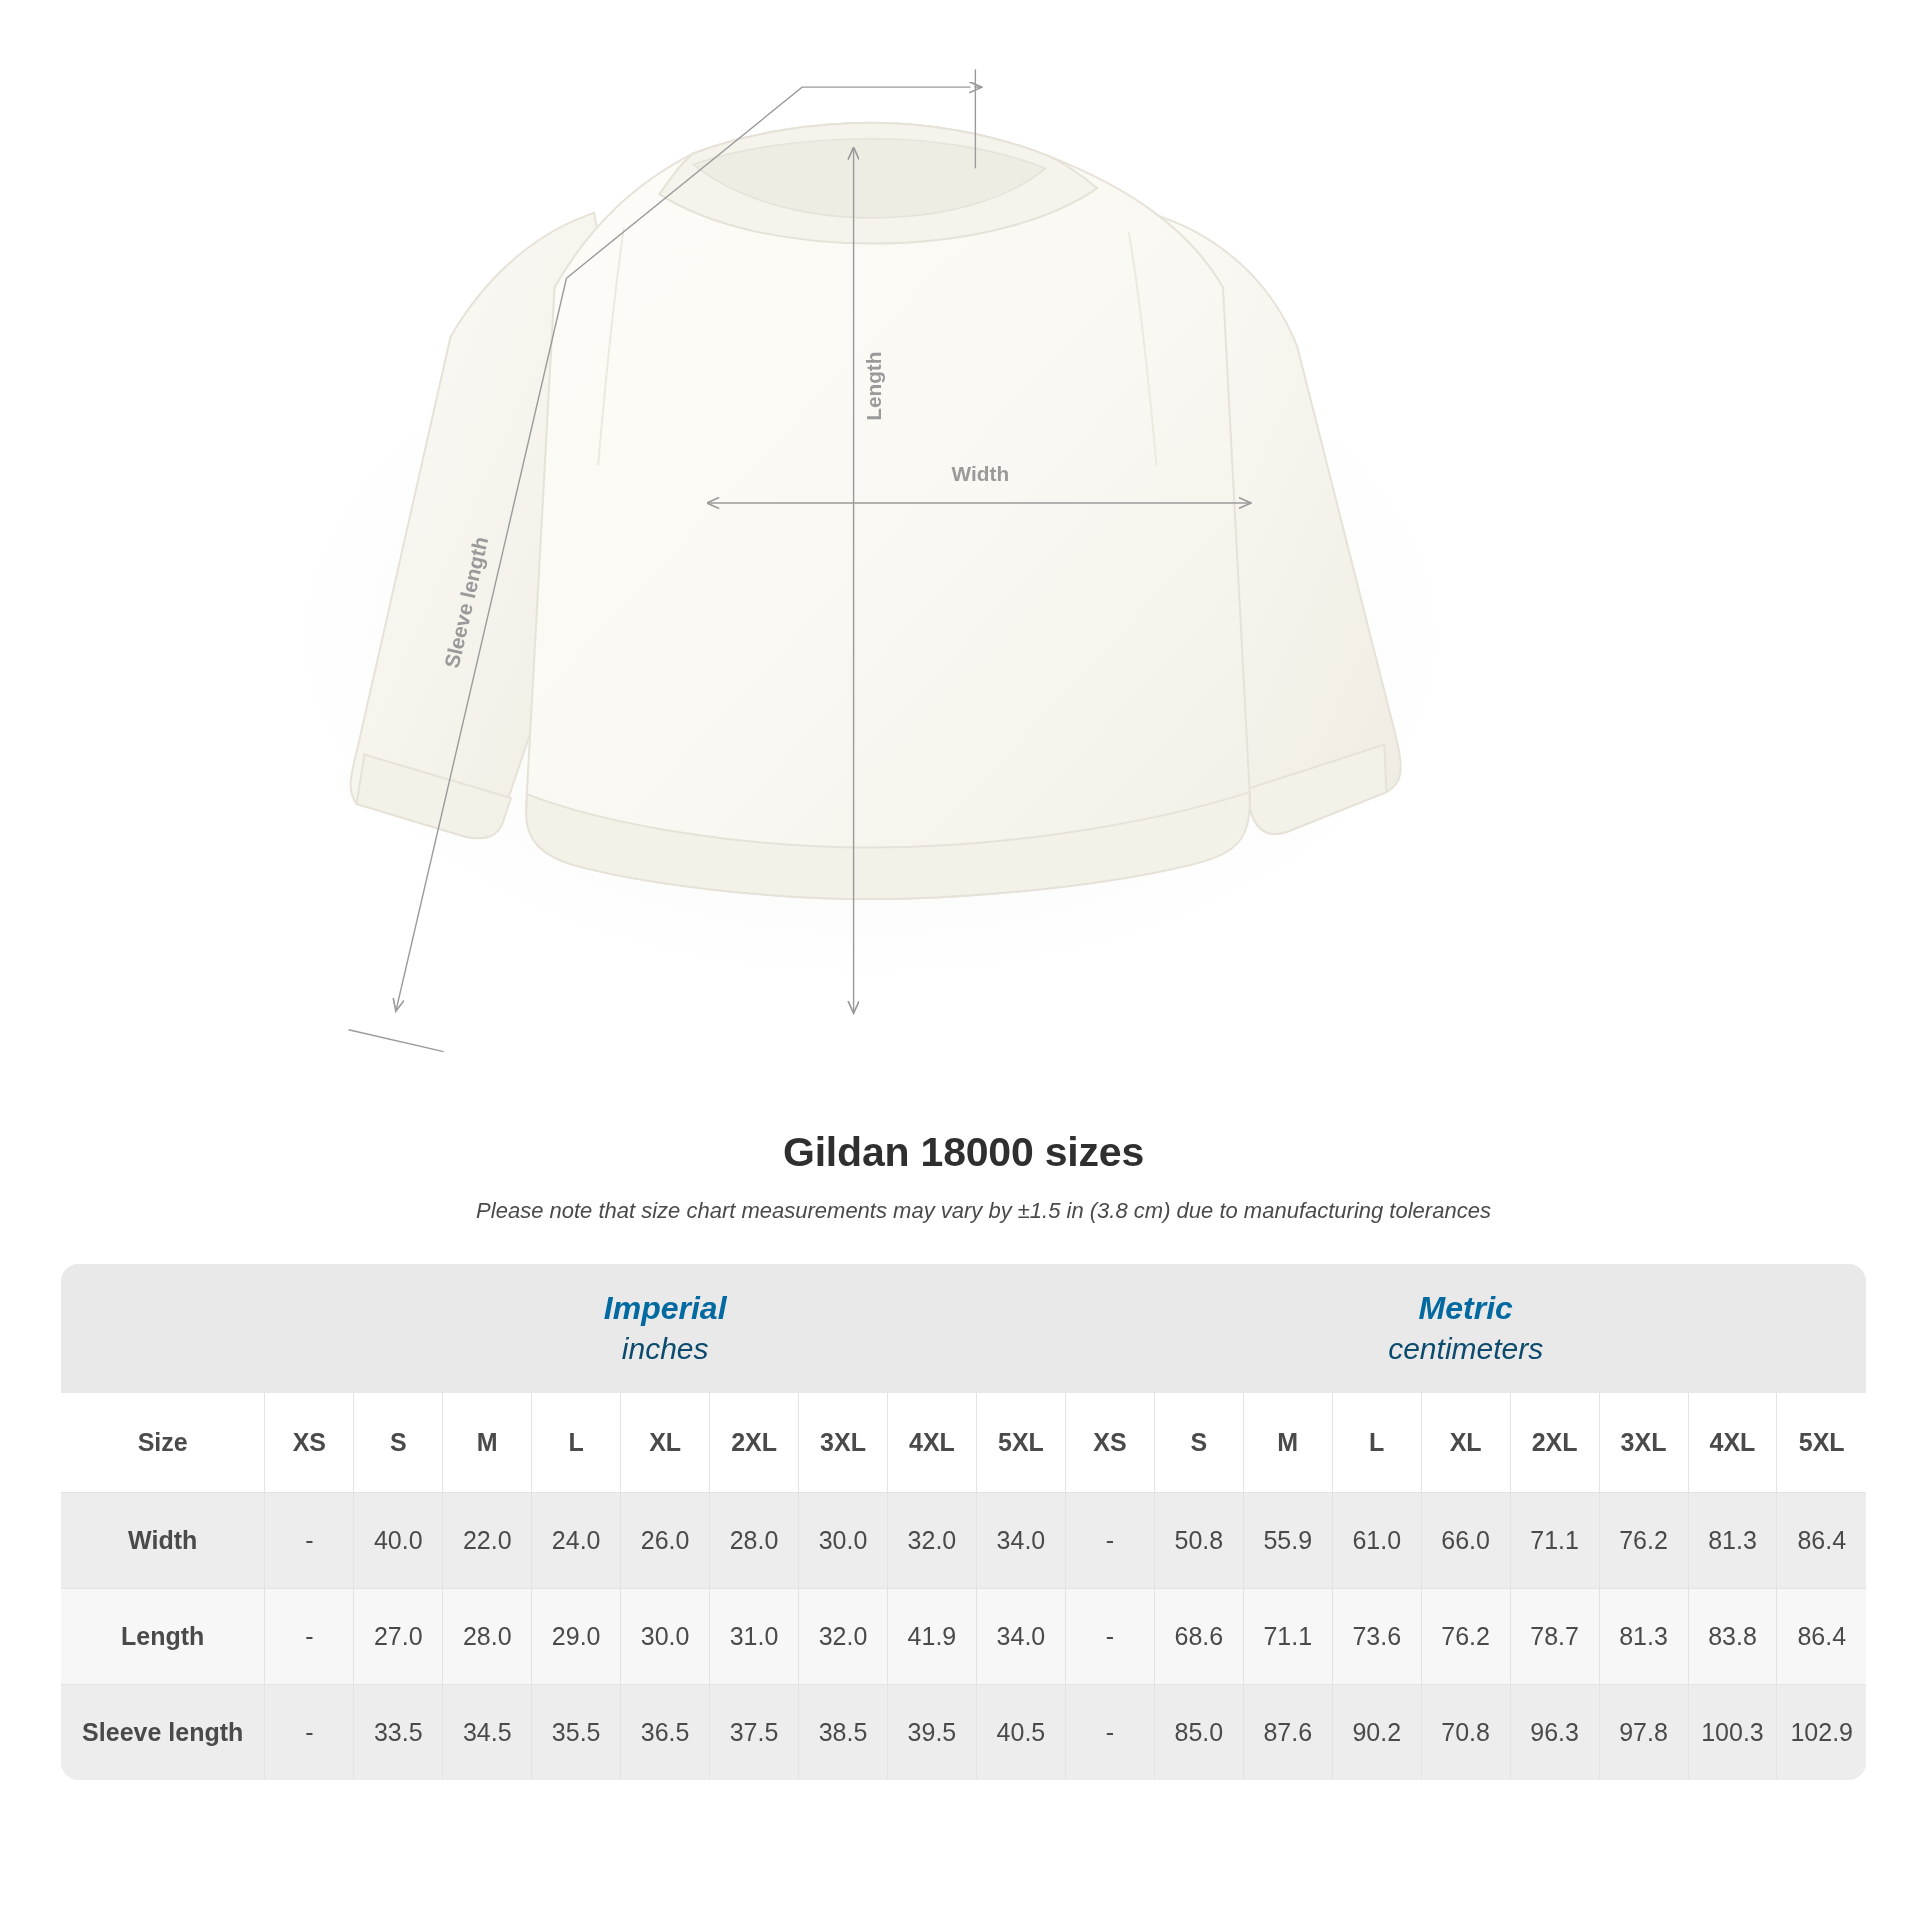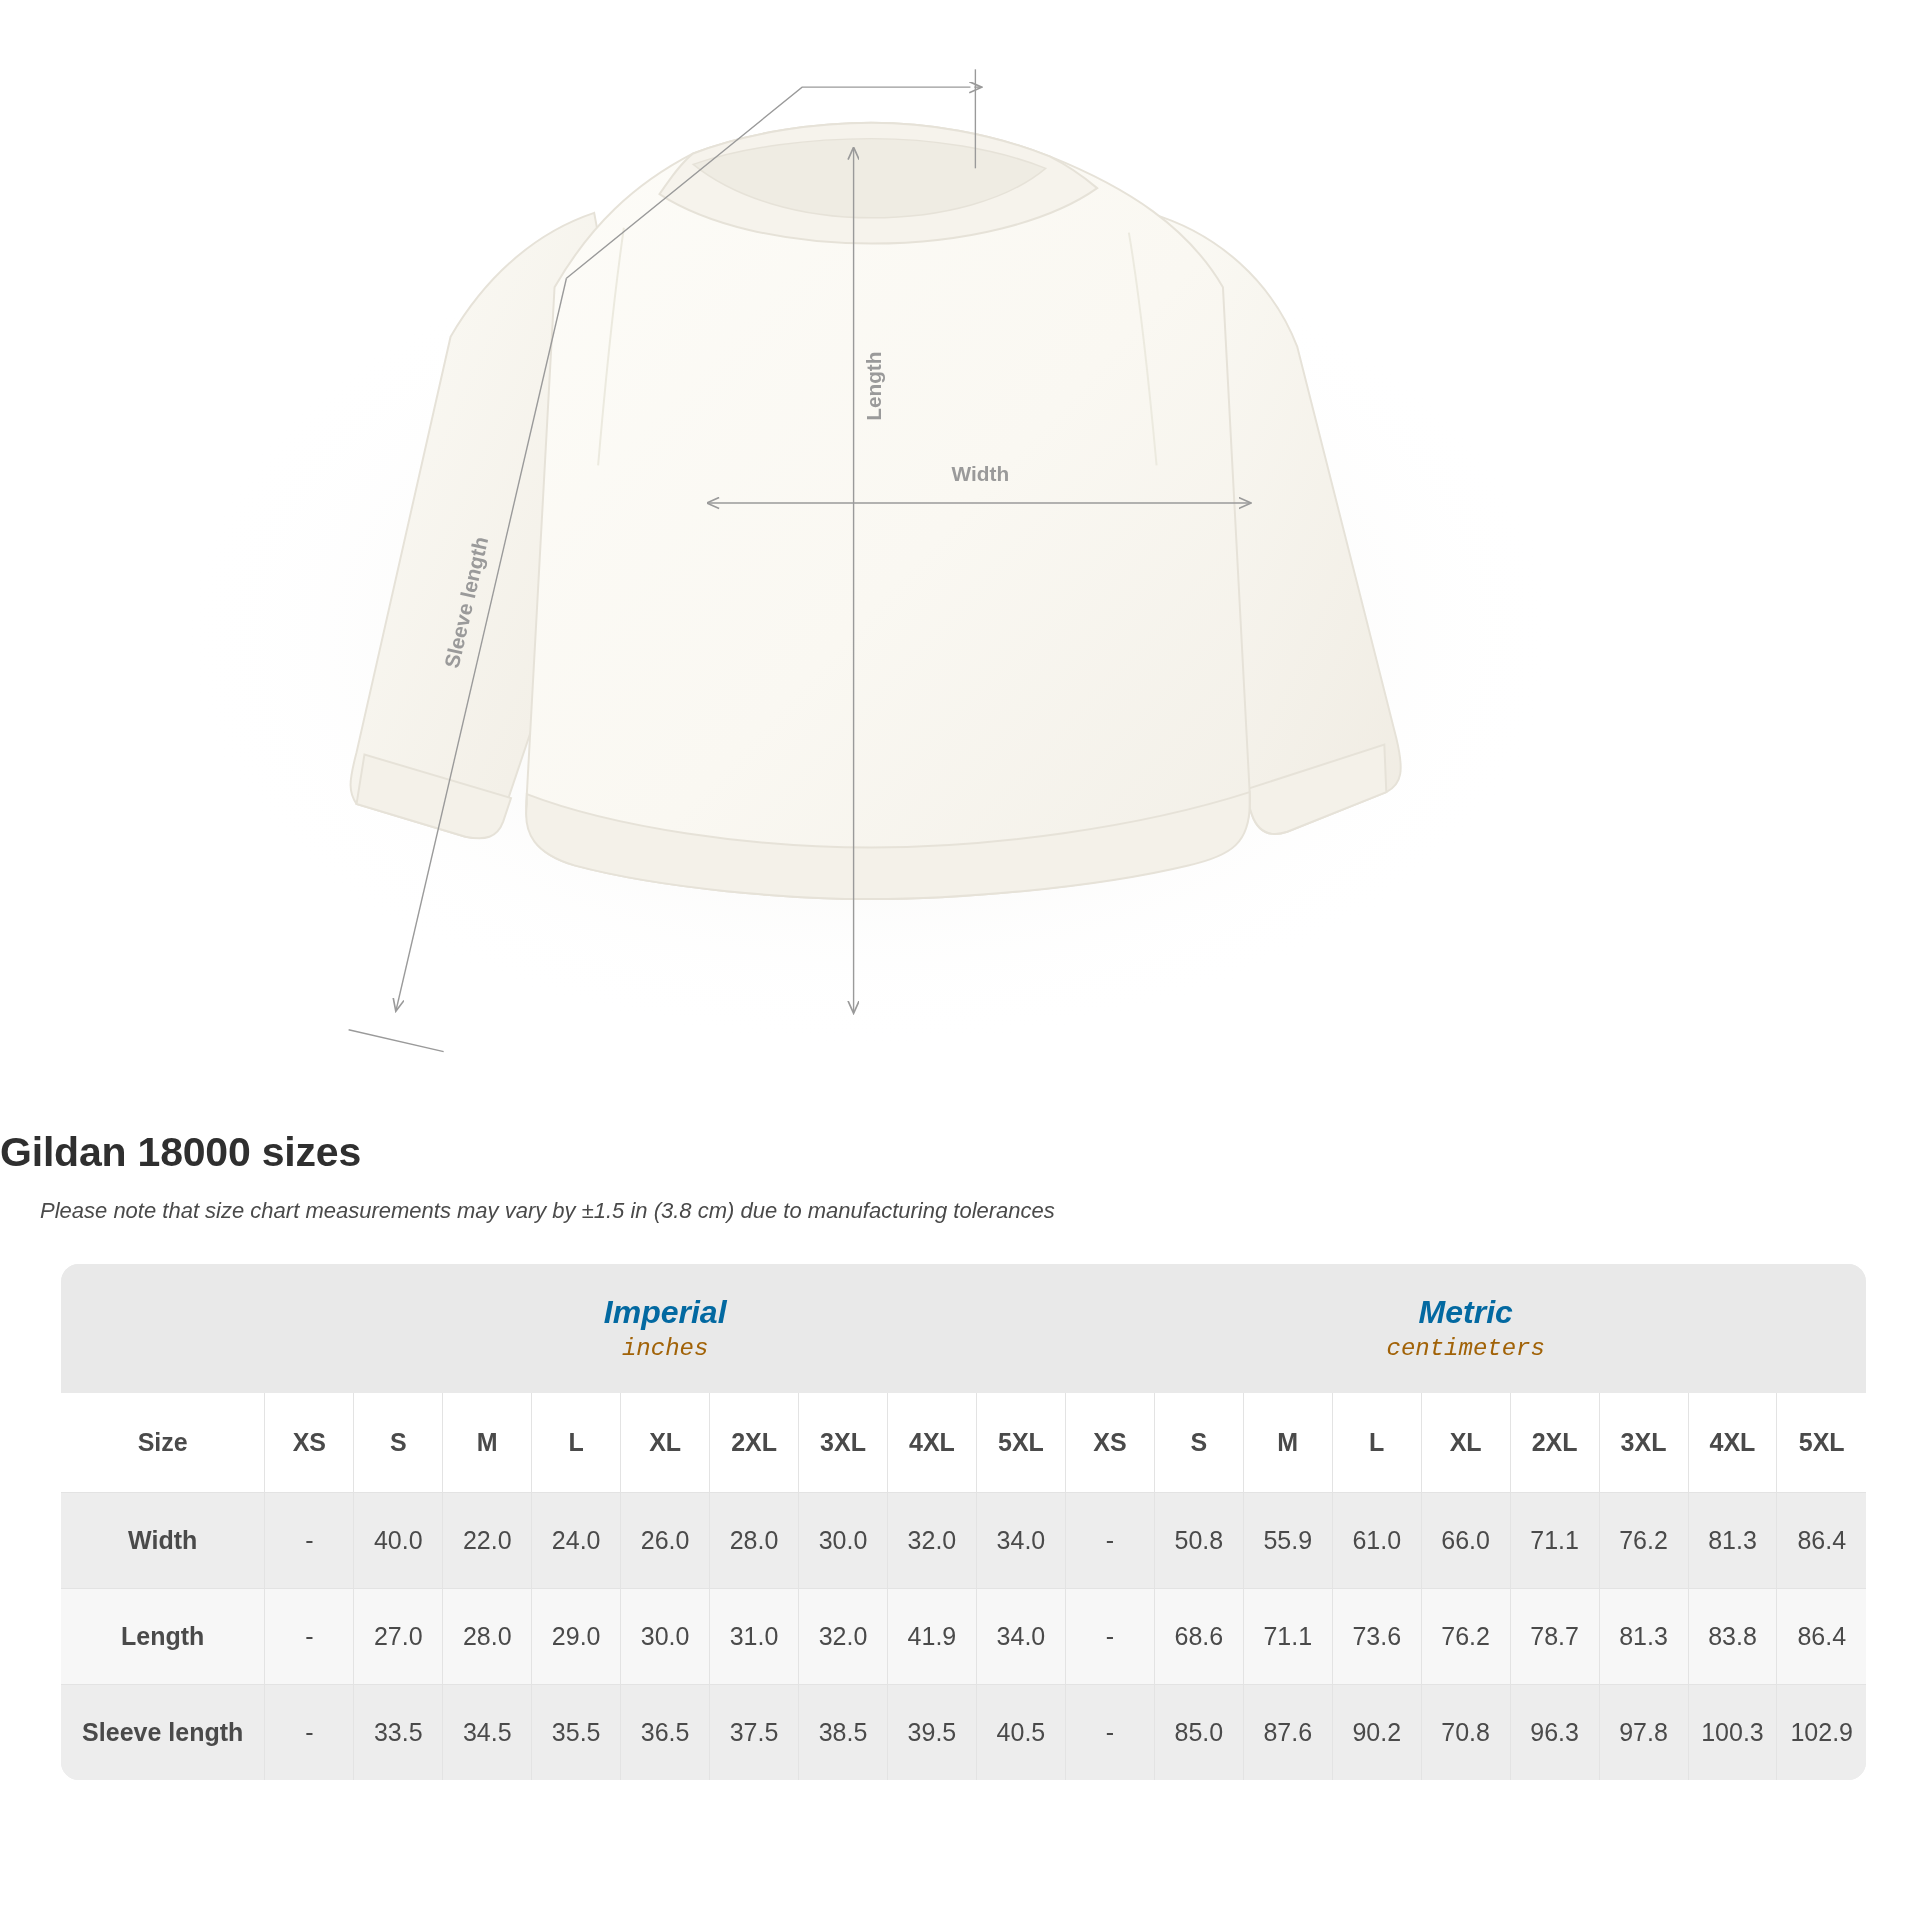--- a/index.html
+++ b/index.html
@@ -27,20 +27,21 @@
     height: 1109px;
   }
   .illustration svg {
     position: absolute;
     left: 0;
     top: 0;
   }
 
   
   .title-block {
+    text-align: center;
     margin-top: 20px;
   }
   .chart-title {
     font-size: 41px;
     font-weight: bold;
     color: #2f2f2f;
     letter-spacing: -0.2px;
   }
   .chart-note {
     font-size: 22px;
@@ -75,25 +76,24 @@
     border: none;
   }
   .unit-title {
     font-size: 32px;
     font-weight: bold;
     font-style: italic;
     color: #0369a1;
     line-height: 1.25;
   }
   .unit-sub {
-    font-size: 24px;
+    font-size: 30px;
     font-style: italic;
-    color: #a16207;
+    color: #0c4a6e;
     line-height: 1.4;
-    font-family: Liberation Mono, monospace;
   }
   .head-row td {
     height: 99px;
     background: #ffffff;
     font-weight: bold;
     color: #4a4a4a;
     border-right: 1px solid #e3e3e3;
   }
   .head-row td:last-child { border-right: none; }
   .head-row td.label-cell {

